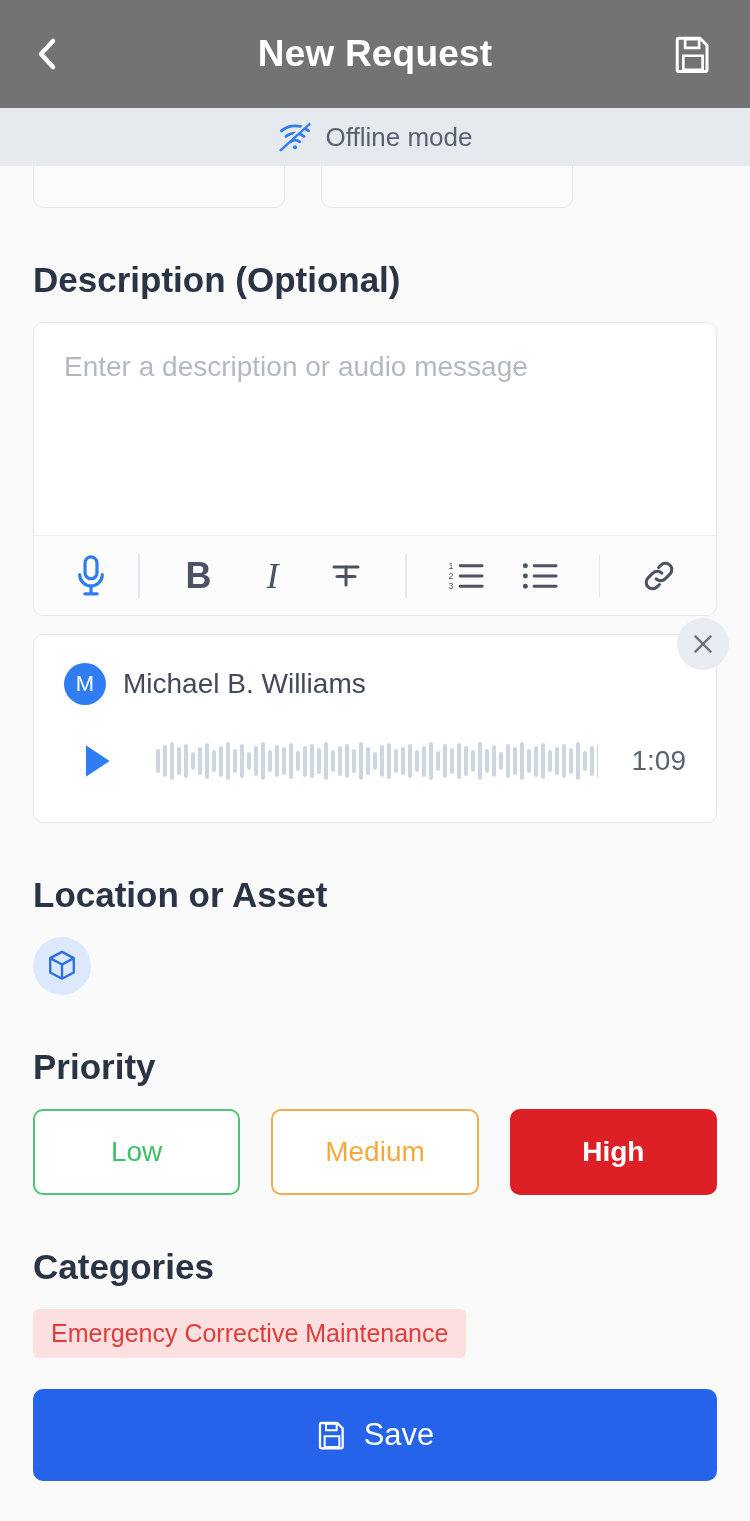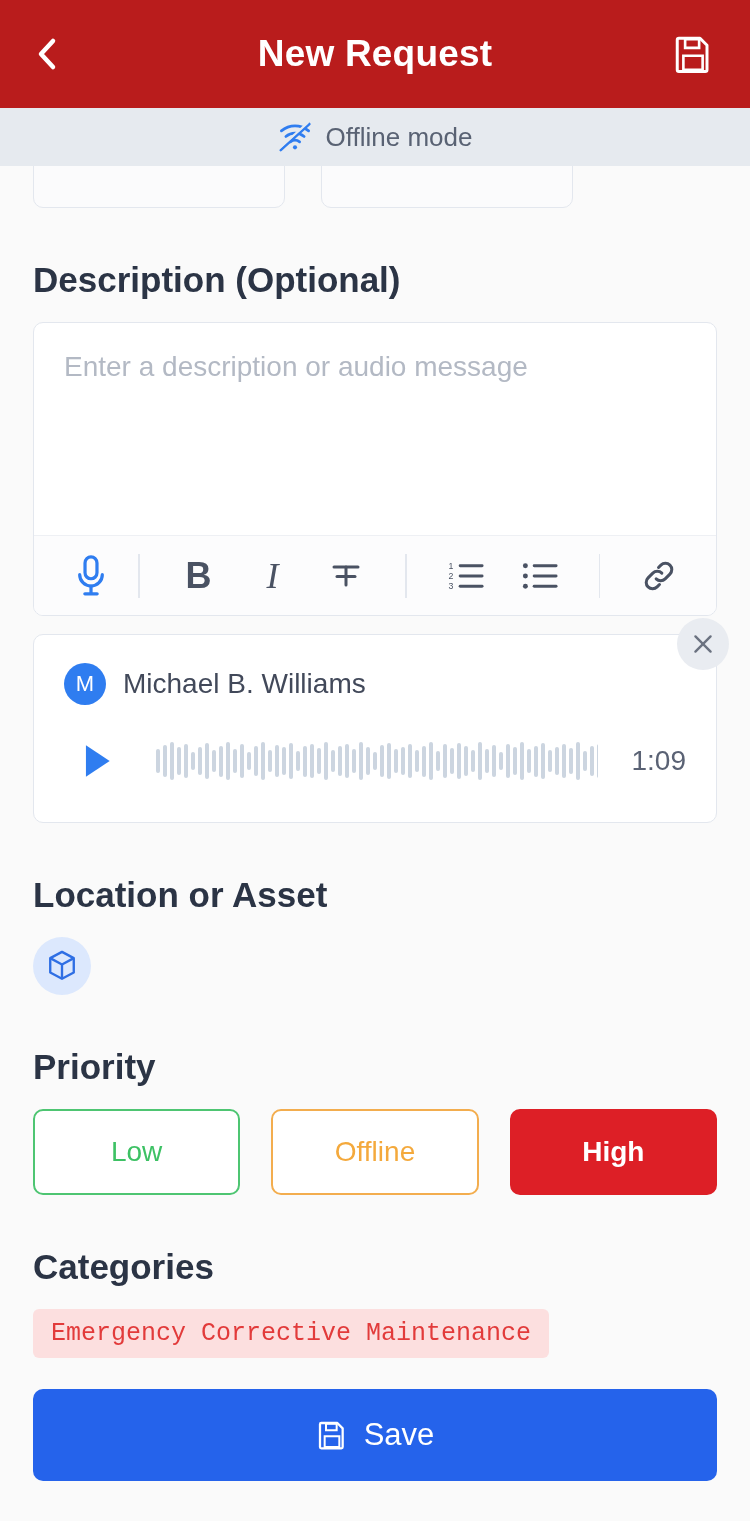--- a/index.html
+++ b/index.html
@@ -17,21 +17,21 @@
     height: 1521px;
     display: flex;
     flex-direction: column;
     background: #fafafa;
     position: relative;
   }
 
   
   .header {
     height: 108px;
-    background: #b91c1c;
+    background: #737373;
     display: flex;
     align-items: center;
     padding: 0 34px;
     flex: 0 0 108px;
     position: relative;
   }
   .back-btn {
     width: 44px;
     height: 44px;
     display: flex;
@@ -290,21 +290,21 @@
     font-size: 28px;
     cursor: pointer;
     background: #ffffff;
     border: 2px solid transparent;
   }
   .prio-low   { border-color: #4ec572; color: #3dc164; }
   .prio-med   { border-color: #f3ad4e; color: #f4a93c; }
   .prio-high  { background: #dd1f26; border-color: #dd1f26; color: #ffffff; font-weight: bold; }
 
   
-  .cat-row { display: flex; font-family: Liberation Mono, monospace; }
+  .cat-row { display: flex; }
   .cat-tag {
     background: #fcdfdf;
     color: #e23b3b;
     font-size: 25px;
     padding: 10px 18px;
     border-radius: 6px;
     display: inline-block;
   }
 
   
@@ -548,21 +548,21 @@
           <path d="M12 2.2 21 7v11l-9 4.8L3 18V7z" fill="none" stroke="#2f6fe4" stroke-width="1.8" stroke-linejoin="round"></path>
           <path d="M3 7l9 4.8L21 7" fill="none" stroke="#2f6fe4" stroke-width="1.8" stroke-linejoin="round"></path>
           <line x1="12" y1="11.8" x2="12" y2="22.8" stroke="#2f6fe4" stroke-width="1.8"></line>
         </svg>
       </div>
     </div>
 
     <div class="section-title">Priority</div>
     <div class="priority-row">
       <div class="prio-btn prio-low">Low</div>
-      <div class="prio-btn prio-med">Offline</div>
+      <div class="prio-btn prio-med">Medium</div>
       <div class="prio-btn prio-high">High</div>
     </div>
 
     <div class="section-title">Categories</div>
     <div class="cat-row">
       <span class="cat-tag">Emergency Corrective Maintenance</span>
     </div>
 
   </div>
 

